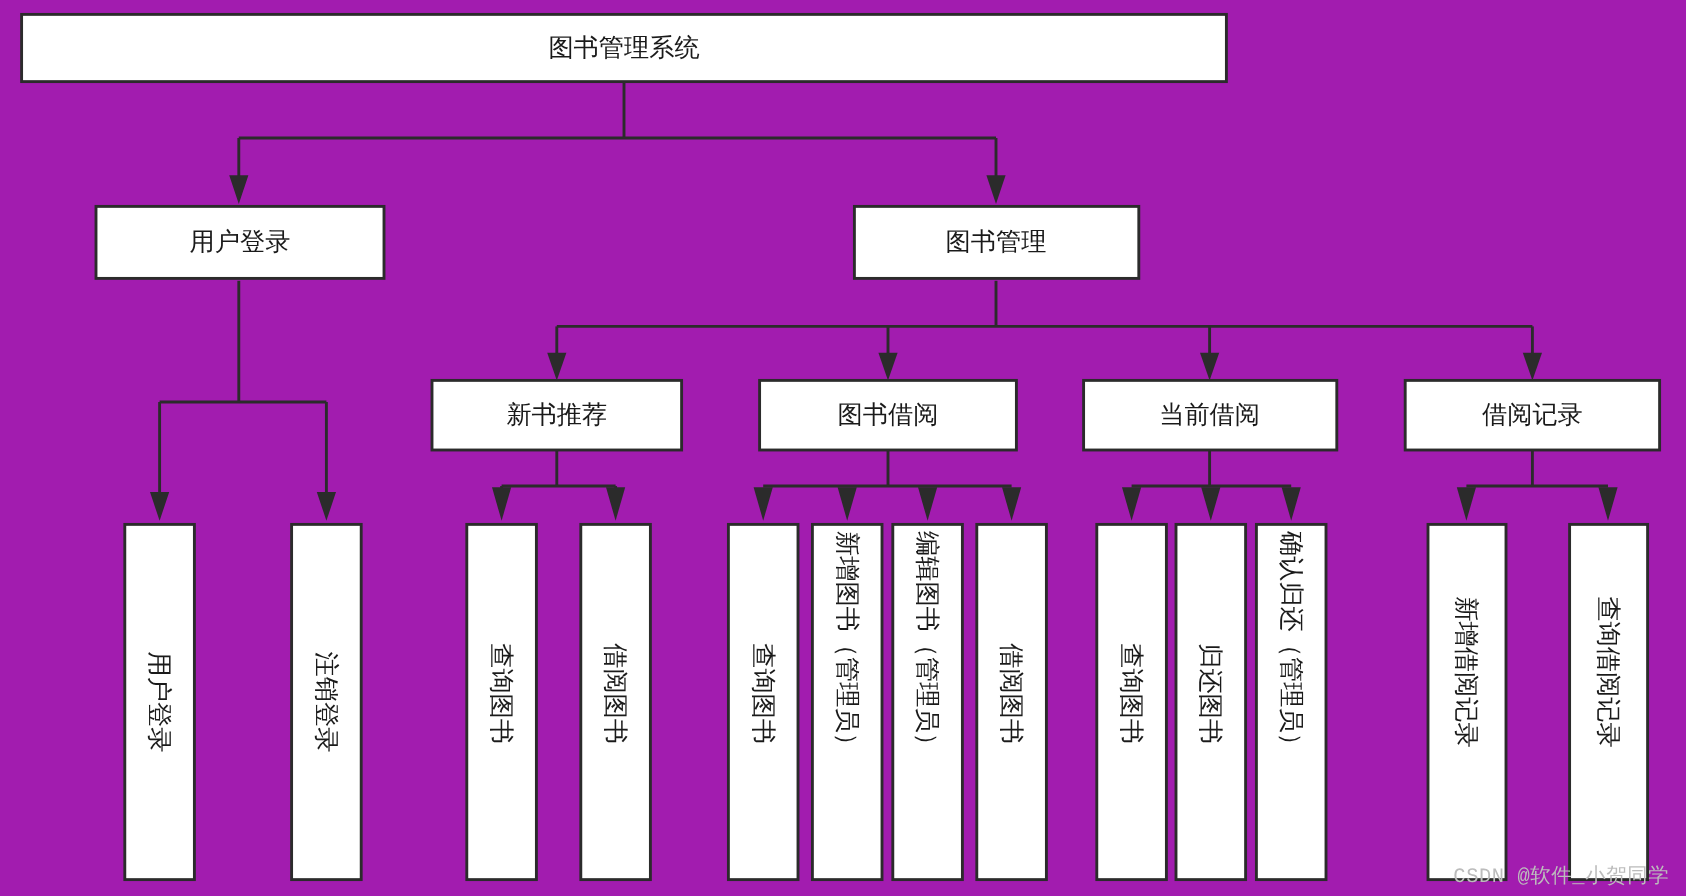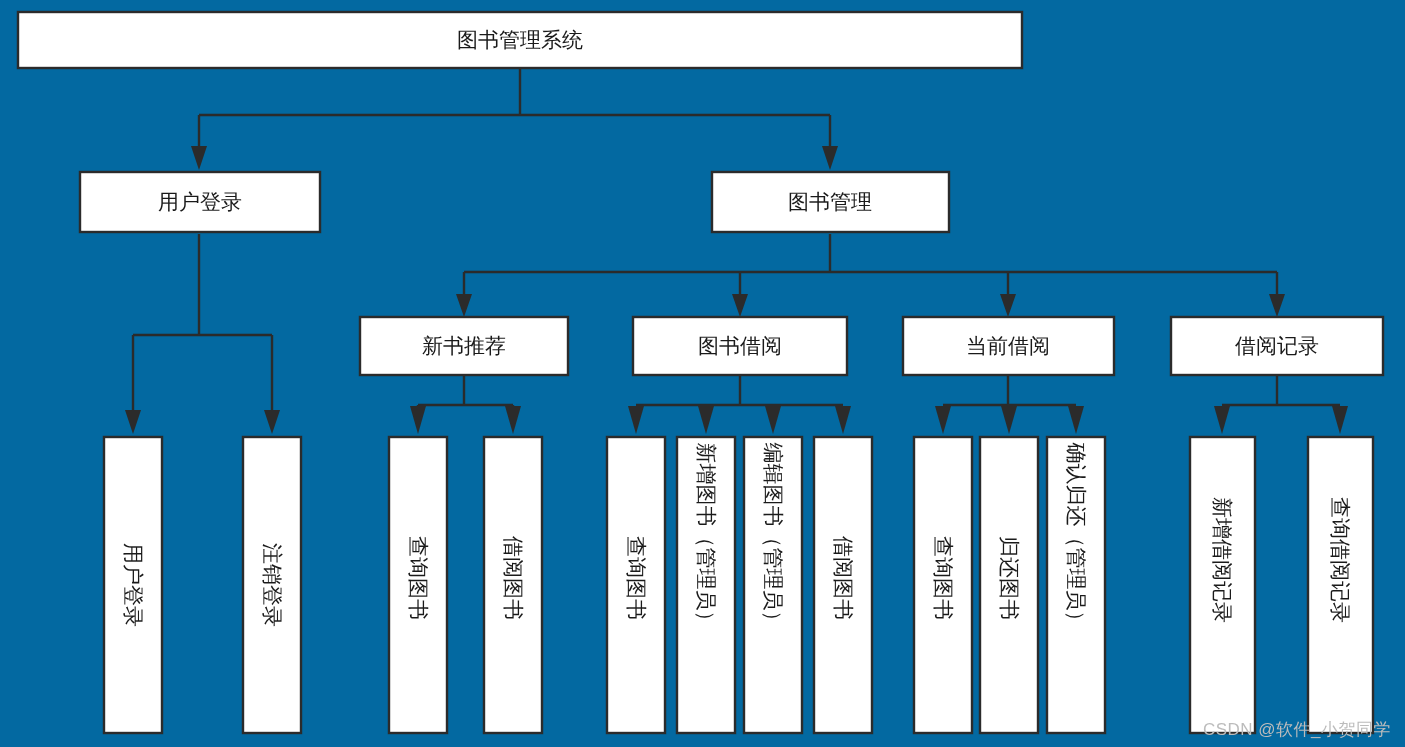--- a/index.html
+++ b/index.html
@@ -11,21 +11,21 @@
   body {
     width: 1405px;
     height: 747px;
     overflow: hidden;
     font-family: "DejaVu Sans", "Liberation Sans", sans-serif;
   }
   #diagram-root {
     position: relative;
     width: 1405px;
     height: 747px;
-    background: #0369a1;
+    background: #a21caf;
   }
   svg#flow-svg {
     position: absolute;
     left: 0;
     top: 0;
     width: 1405px;
     height: 747px;
     display: block;
   }
   .node-box {
@@ -53,21 +53,21 @@
   .node-label-v {
     font-family: "DejaVu Sans", "Liberation Sans", sans-serif;
     font-size: 21px;
     fill: #1a1a1a;
     text-anchor: middle;
   }
   .watermark-text {
     position: absolute;
     right: 14px;
     bottom: 6px;
-    font-family: Liberation Sans, sans-serif;
+    font-family: Liberation Mono, monospace;
     font-size: 17px;
     color: #bcbcbc;
     letter-spacing: 0.5px;
     white-space: nowrap;
     user-select: none;
   }
 </style>
 </head>
 <body>
 

